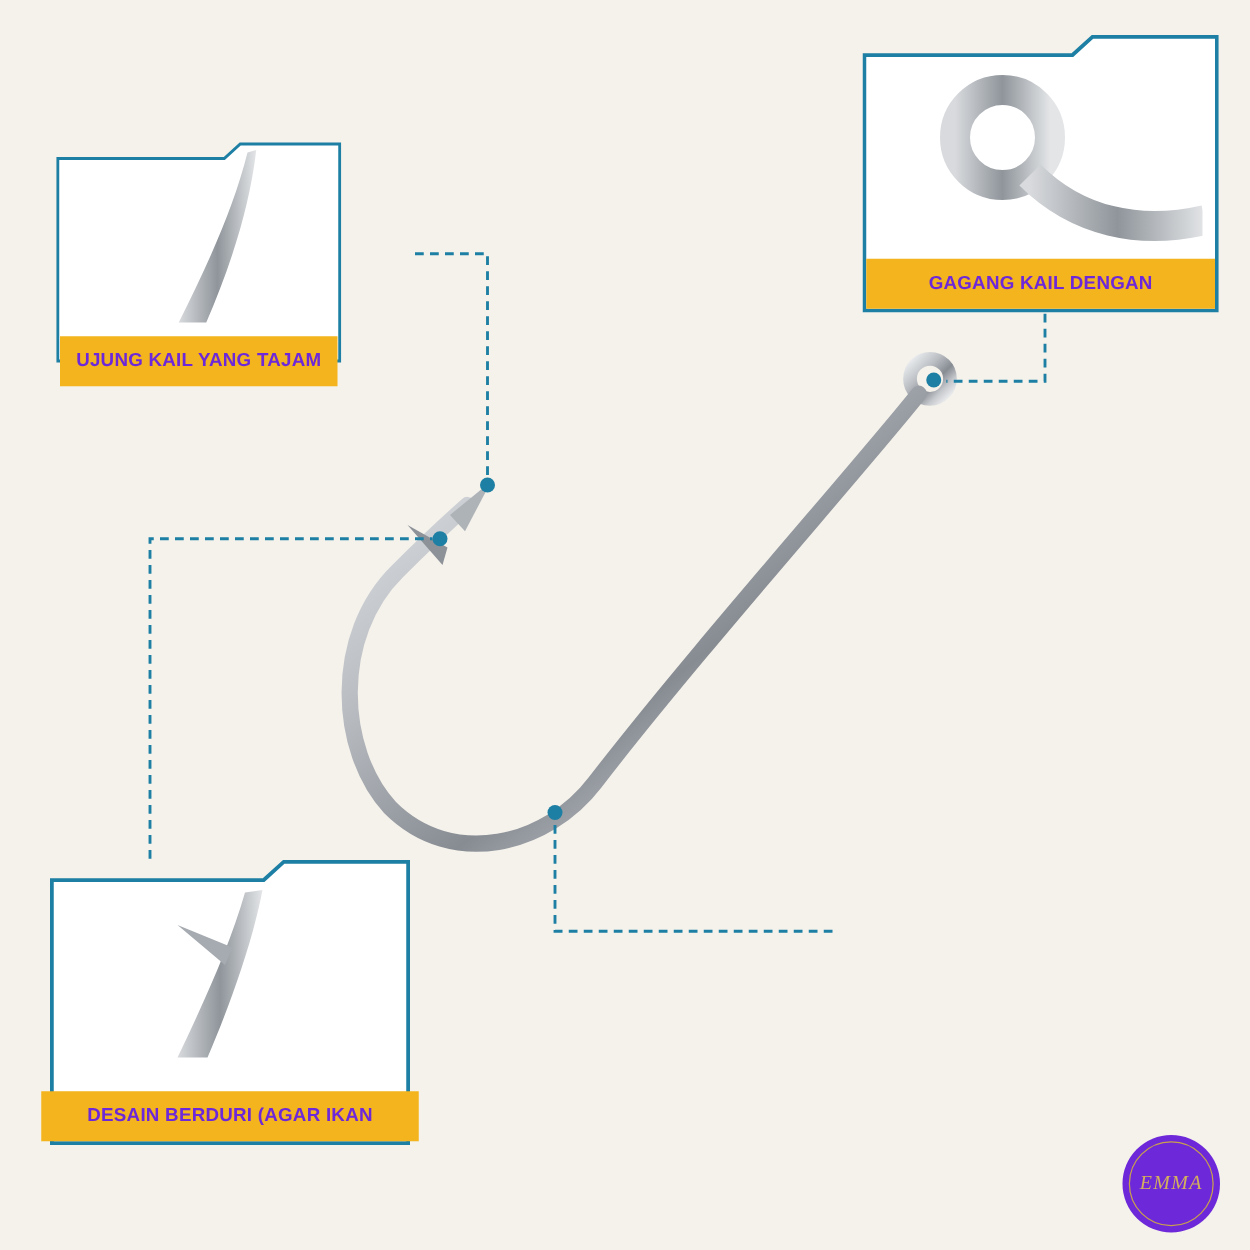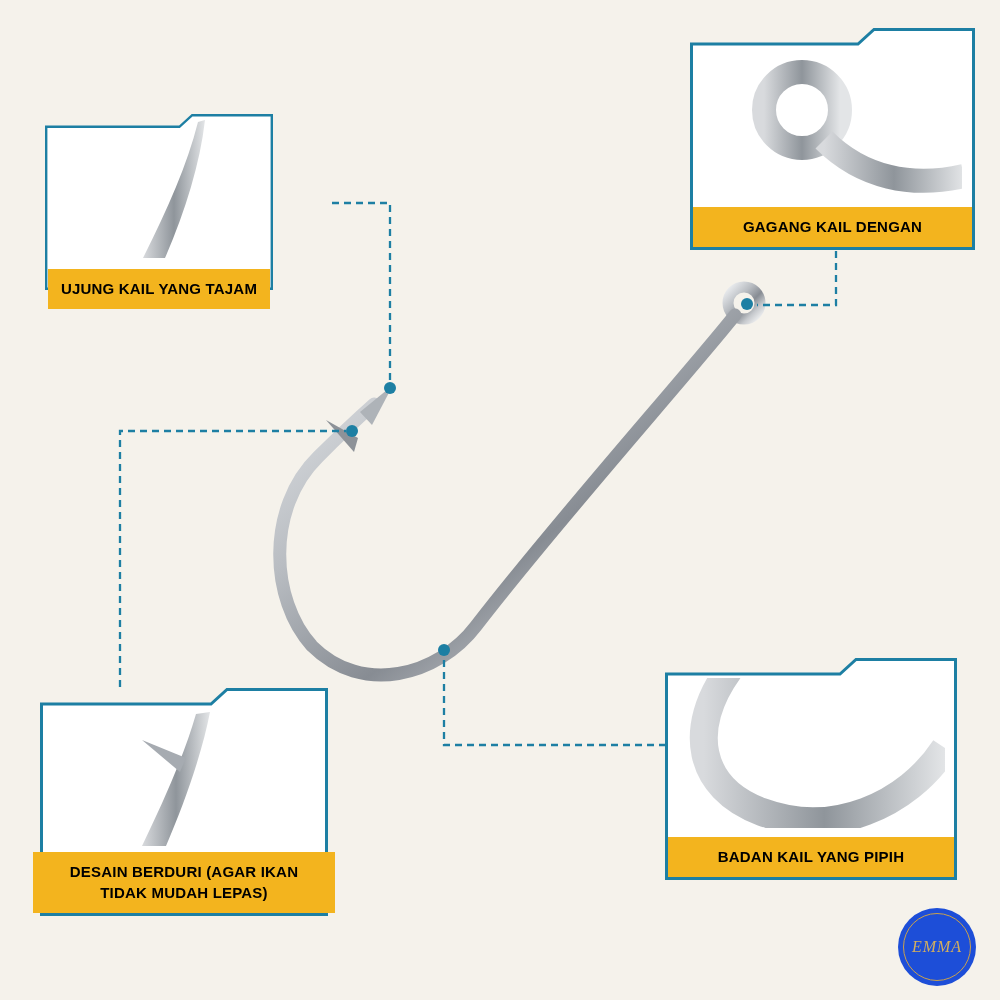--- a/index.html
+++ b/index.html
@@ -7,29 +7,29 @@
     position:relative;width:1000px;height:1000px;margin:0 auto;
     background:#f5f2eb;overflow:hidden;
     font-family:"Liberation Sans",sans-serif;
   }
   .overlay{position:absolute;left:0;top:0;width:1000px;height:1000px;}
   .callout{position:absolute;}
   .callout .frame{position:absolute;left:0;top:0;width:100%;height:100%;}
   .callout .art{position:absolute;left:12px;right:12px;top:20px;}
   .label-band{
     position:absolute;left:3px;right:3px;bottom:3px;
-    background:#f3b41e;color:#000000;
+    background:#f3b41e;color:#6d28d9;
     font-weight:700;font-size:15px;line-height:1.45;
     text-align:center;text-transform:uppercase;
     padding:9px 6px;letter-spacing:.2px;
   }
   .label-band span{display:block;}
   .logo{
     position:absolute;left:898px;top:908px;width:78px;height:78px;
-    border-radius:50%;background:#1d4ed8;
+    border-radius:50%;background:#6d28d9;
     display:flex;align-items:center;justify-content:center;
   }
   .logo::before{
     content:"";position:absolute;inset:5px;border:1px solid #c9a14d;border-radius:50%;
   }
   .logo-text{
     color:#d4af5e;font-family:"Liberation Serif",serif;font-style:italic;
     font-size:16px;letter-spacing:1px;
   }
 </style>
@@ -102,34 +102,21 @@
   <div class="callout" style="left:30px;top:688px;width:308px;height:228px;">
     <svg class="frame" viewBox="0 0 288 228">
       <path d="M1.5 226.5 L1.5 16 L171 16 L187 1.5 L286.5 1.5 L286.5 226.5 Z" fill="#ffffff" stroke="#1d7fa3" stroke-width="3"></path>
     </svg>
     <svg class="art" viewBox="0 0 264 140" width="264" height="140">
       <path d="M 168 4 C 160 46 142 96 124 138 L 100 138 C 122 92 142 48 154 6 Z" fill="url(#gm)"></path>
       <polygon points="138,64 100,32 144,50" fill="#a6abb1"></polygon>
     </svg>
     <div class="label-band">
       <span>DESAIN BERDURI (AGAR IKAN</span>
-      <span>TIDAK MUDAH LEPAS)</span>
     </div>
   </div>
 
-  <div class="callout" style="left:665px;top:658px;width:292px;height:222px;">
-    <svg class="frame" viewBox="0 0 292 222">
-      <path d="M1.5 220.5 L1.5 16 L175 16 L191 1.5 L290.5 1.5 L290.5 220.5 Z" fill="#ffffff" stroke="#1d7fa3" stroke-width="3"></path>
-    </svg>
-    <svg class="art" viewBox="0 0 268 150" width="268" height="150">
-      <path d="M 52 -8 C 10 50 20 110 85 134 C 155 160 230 128 268 70" fill="none" stroke="url(#gm)" stroke-width="28"></path>
-    </svg>
-    <div class="label-band">
-      <span>BADAN KAIL YANG PIPIH</span>
-      <span></span>
-    </div>
-  </div>
 
   <div class="logo">
     <span class="logo-text">EMMA</span>
   </div>
 
 </div>
 
 </body></html>

